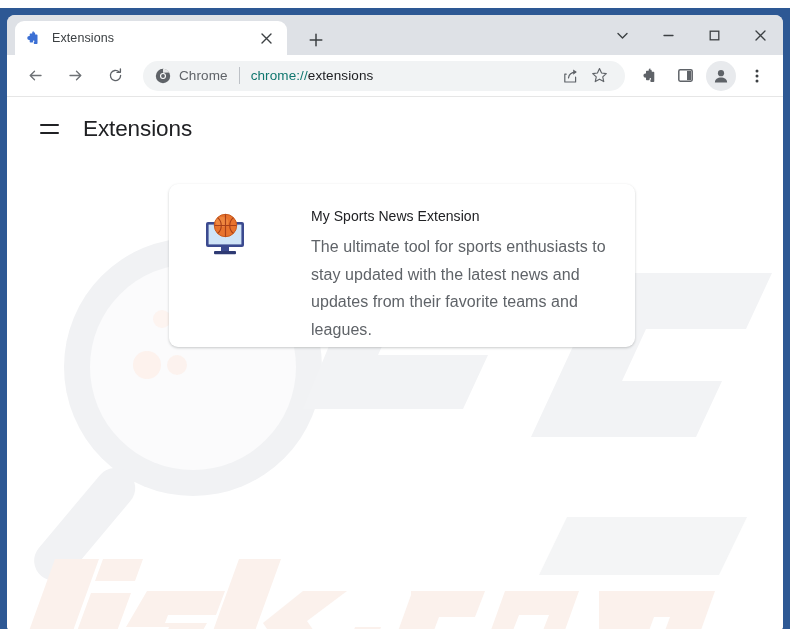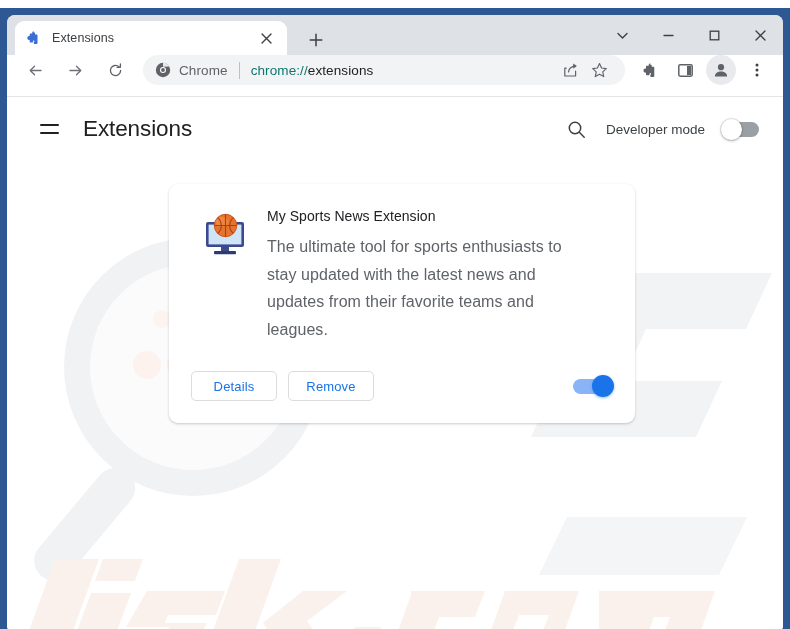--- a/index.html
+++ b/index.html
@@ -86,20 +86,21 @@
     display: flex; align-items: center; justify-content: center;
     cursor: pointer;
   }
 
   
   .toolbar {
     position: relative;
     height: 42px;
     background: #ffffff;
     display: flex;
+    align-items: center;
     padding: 0 8px;
     border-bottom: 1px solid #e6e6e6;
   }
   .nav-btn {
     width: 30px; height: 30px;
     margin: 0 5px;
     display: flex; align-items: center; justify-content: center;
     border-radius: 50%;
     cursor: pointer;
     flex: 0 0 30px;
@@ -243,21 +244,21 @@
   .card-top {
     display: flex;
     align-items: flex-start;
     padding-bottom: 4px;
   }
   .ext-icon {
     width: 48px; height: 48px;
     flex: 0 0 48px;
     margin: 4px 18px 0 10px;
   }
-  .card-text { flex: 1; min-width: 0; padding-top: 2px; }
+  .card-text { flex: 1; min-width: 0; padding-top: 2px; margin-left: 44px; }
   .ext-name {
     font-size: 14px;
     color: #202124;
     margin-bottom: 9px;
     letter-spacing: 0.05px;
   }
   .ext-desc {
     font-size: 16px;
     color: #5f6368;
     line-height: 1.72;
@@ -456,32 +457,20 @@
         </g>
       </svg>
 
       <div class="ext-header">
         <div class="hamburger">
           <span></span>
             <span></span>
         </div>
         <div class="ext-title">Extensions</div>
 
-        <div class="header-right">
-          <div class="search-btn">
-            <svg width="19" height="19" viewBox="0 0 19 19">
-              <circle cx="8" cy="8" r="5.7" stroke="#3c4043" stroke-width="1.5" fill="none"></circle>
-              <path d="M12.3 12.3 L17.2 17.2" stroke="#3c4043" stroke-width="1.5" stroke-linecap="round"></path>
-            </svg>
-          </div>
-          <div class="devmode-label">Developer mode</div>
-          <div class="switch-off">
-            <div class="knob"></div>
-          </div>
-        </div>
       </div>
 
       <div class="card-area">
         <div class="ext-card">
 
           <div class="card-top">
             <svg class="ext-icon" viewBox="0 0 48 48">
 
               <rect x="5" y="12" width="38" height="25" rx="2" fill="#3b4a8f"></rect>
               <rect x="7.6" y="14.6" width="32.8" height="19.8" fill="#cfe4f7"></rect>
@@ -498,26 +487,19 @@
                 <path d="M32.4 7.6 C27.5 11.5 27.5 19.5 32.4 23.4"></path>
               </g>
             </svg>
 
             <div class="card-text">
               <div class="ext-name">My Sports News Extension</div>
               <div class="ext-desc">The ultimate tool for sports enthusiasts to stay updated with the latest news and updates from their favorite teams and leagues.</div>
             </div>
           </div>
 
-          <div class="card-bottom">
-            <button class="card-btn">Details</button>
-            <button class="card-btn">Remove</button>
-            <div class="switch-on">
-              <div class="knob"></div>
-            </div>
-          </div>
 
         </div>
       </div>
 
     </div>
   </div>
 </div>
 
 </body></html>

